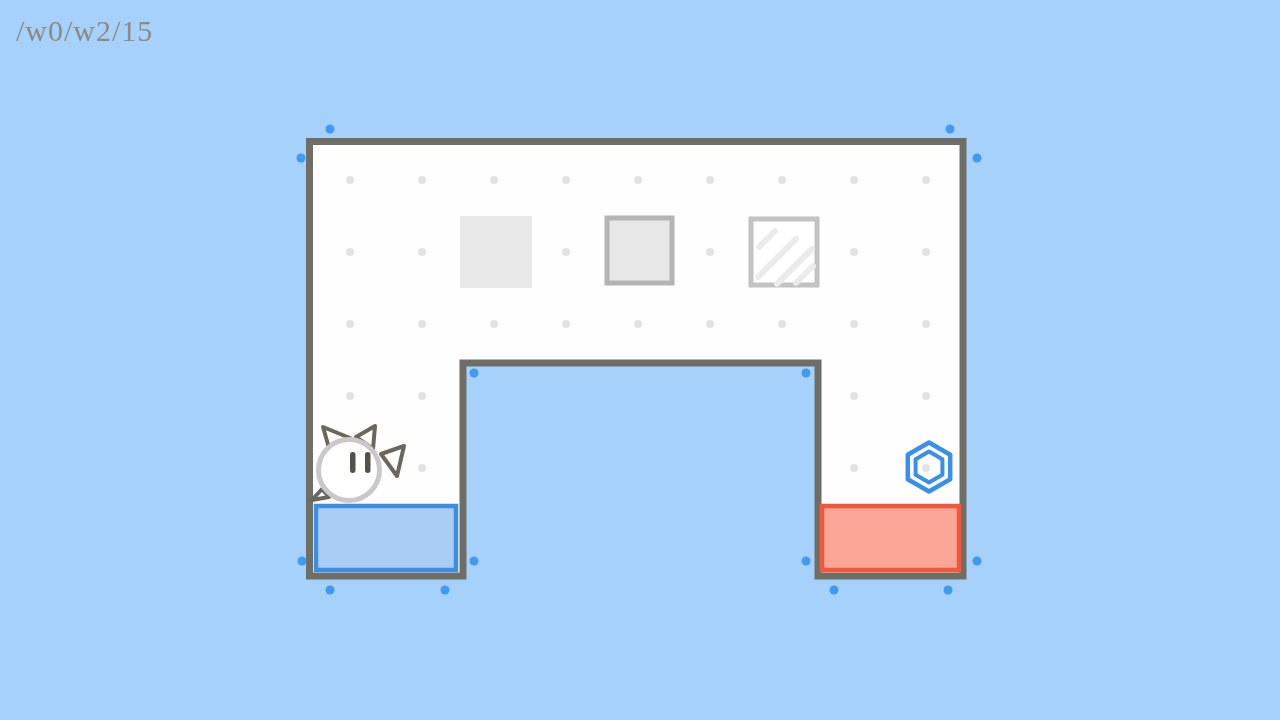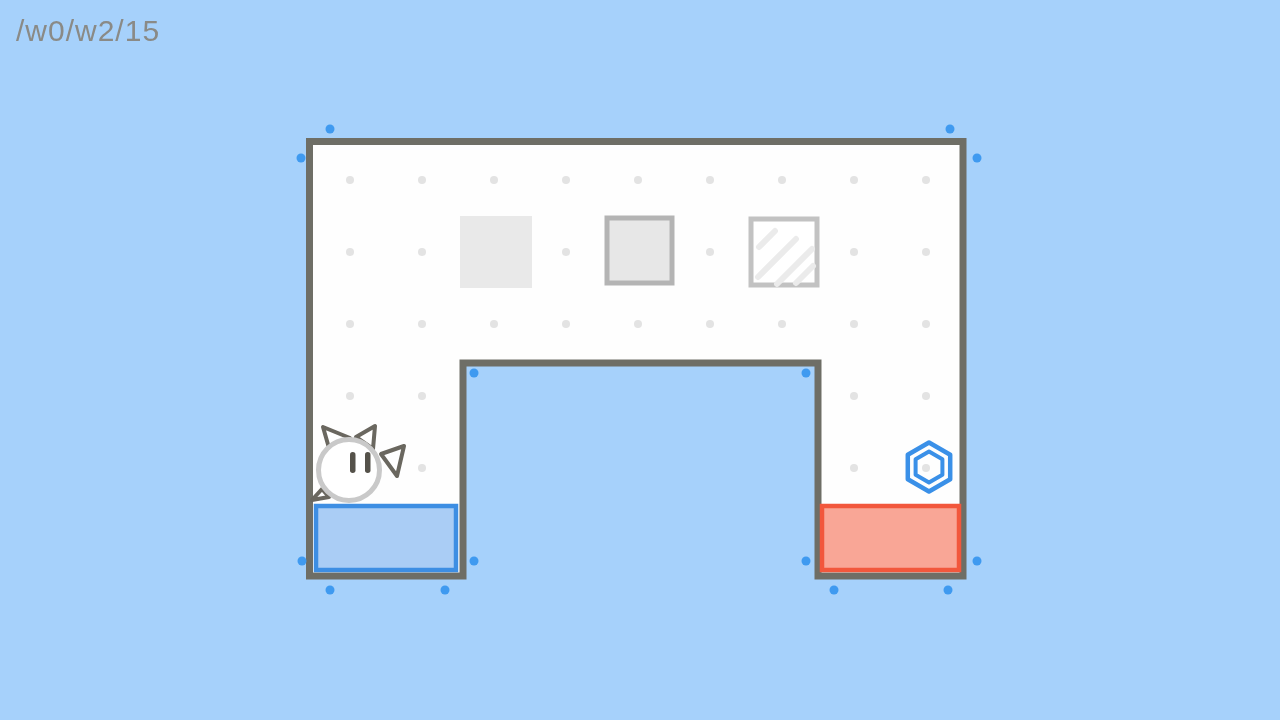--- a/index.html
+++ b/index.html
@@ -24,21 +24,21 @@
   }
   #scene {
     position: absolute;
     left: 0;
     top: 0;
   }
 </style>
 </head>
 <body style="background: rgb(166, 209, 251);">
 
-<div class="hud-title" style="color: rgb(138, 138, 134);">/w0/w2/15</div>
+<div class="hud-title" style="color: rgb(138, 138, 134); font-family: Liberation Serif, serif;">/w0/w2/15</div>
 
 <svg id="scene" width="1280" height="720" viewBox="0 0 1280 720">
     <polygon points="309.5,141.5 963,141.5 963,576 818,576 818,363 463,363 463,576 309.5,576" fill="#fefefe" stroke="#6e6e66" stroke-width="7" stroke-linejoin="miter"></polygon>
     <g>
       <circle cx="350" cy="180" r="4" fill="#e3e3e3"></circle>
       <circle cx="422" cy="180" r="4" fill="#e3e3e3"></circle>
       <circle cx="494" cy="180" r="4" fill="#e3e3e3"></circle>
       <circle cx="566" cy="180" r="4" fill="#e3e3e3"></circle>
       <circle cx="638" cy="180" r="4" fill="#e3e3e3"></circle>
       <circle cx="710" cy="180" r="4" fill="#e3e3e3"></circle>

